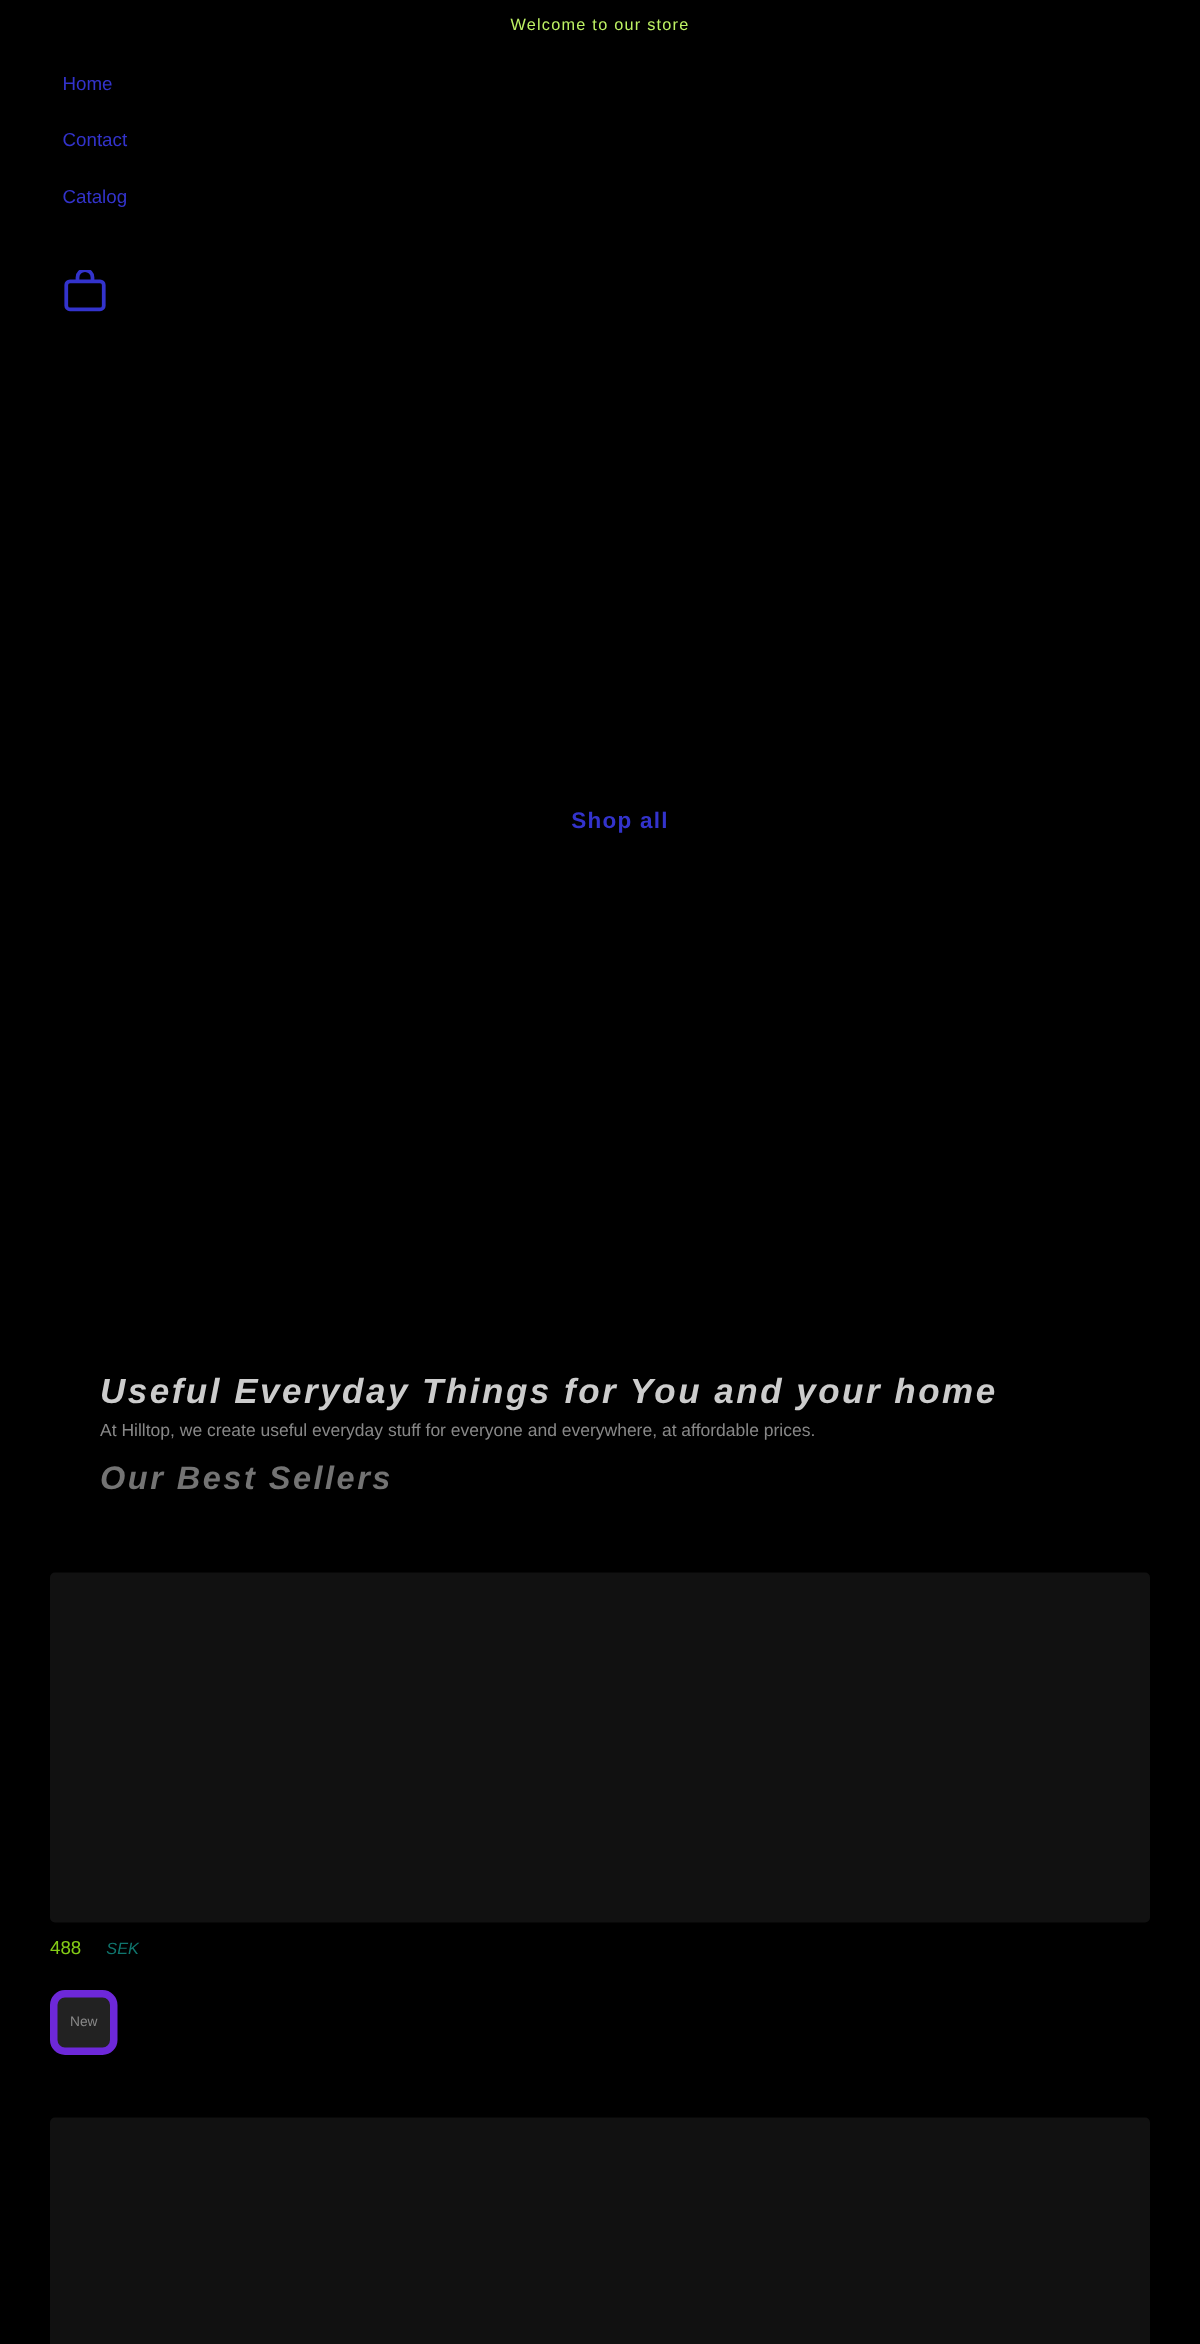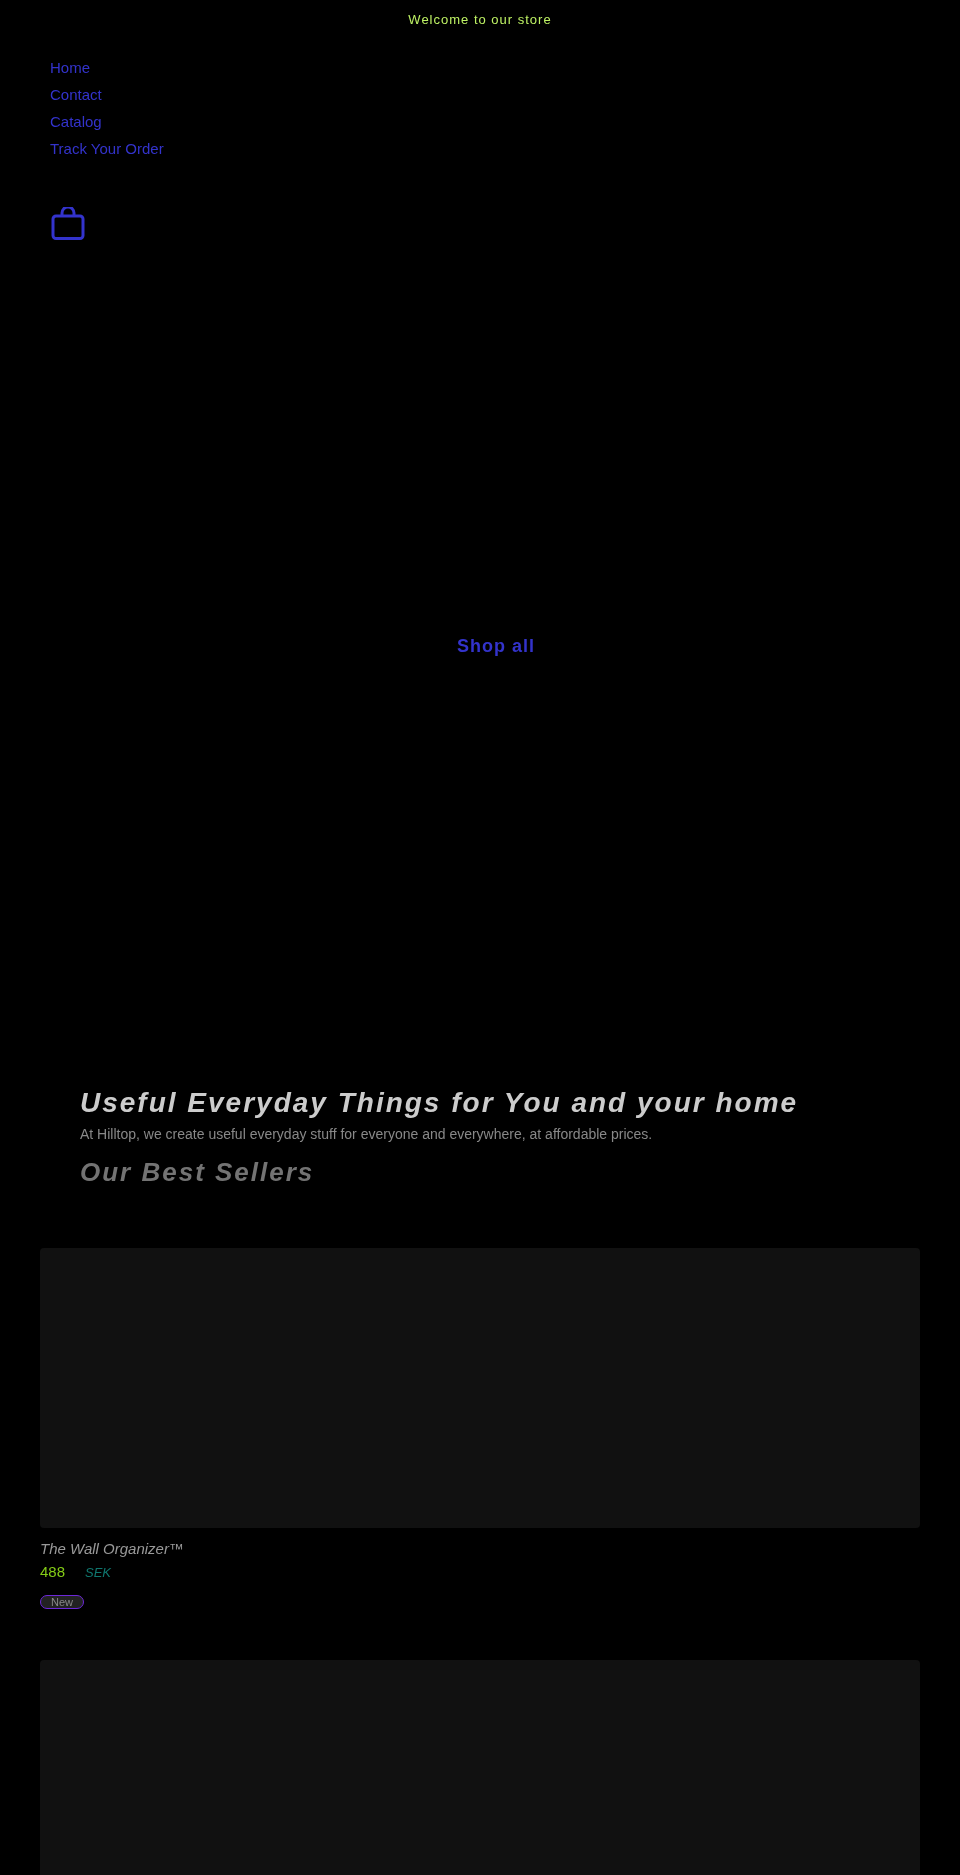--- a/index.html
+++ b/index.html
@@ -22,21 +22,21 @@
       font-size: 13px;
       color: #bef264;
       letter-spacing: 1px;
     }
 
     
     .nav {
       padding: 20px 50px;
       display: flex;
       flex-direction: column;
-      gap: 10px;
+      gap: 28px;
     }
 
     .nav a {
       color: #3333cc;
       text-decoration: none;
       font-size: 15px;
       font-weight: 500;
       cursor: pointer;
     }
 
@@ -158,38 +158,37 @@
       font-size: 13px;
       color: #0f766e;
       font-style: italic;
     }
 
     .product-badge {
       display: inline-block;
       background: #222;
       color: #888;
       font-size: 11px;
-      padding: 0 10px;
+      padding: 14px 10px;
       border-radius: 12px;
-      margin-top: 10px;
-      border: 1px solid #6d28d9;
+      margin-top: 20px;
+      border: 6px solid #6d28d9;
     }
   </style>
 </head>
 <body>
 
 <div class="announcement-bar">
   <span>Welcome to our store</span>
 </div>
 
 <nav class="nav">
   <a>Home</a>
   <a>Contact</a>
   <a>Catalog</a>
-  <a>Track Your Order</a>
 </nav>
 
 <div class="cart-icon-wrapper">
   <svg class="cart-icon-svg" viewBox="0 0 24 24" xmlns="http://www.w3.org/2000/svg">
     <rect x="2" y="6" width="20" height="15" rx="2" ry="2" stroke="#3333cc" stroke-width="2" fill="none"></rect>
     <path d="M8 6V4a4 4 0 0 1 8 0v2" stroke="#3333cc" stroke-width="2" fill="none"></path>
   </svg>
 </div>
 
 <div class="hero-section">
@@ -202,21 +201,20 @@
 <div class="about-section">
   <div class="about-title">Useful Everyday Things for You and your home</div>
   <div class="about-subtitle">At Hilltop, we create useful everyday stuff for everyone and everywhere, at affordable prices.</div>
   <div class="bestsellers-title">Our Best Sellers</div>
 </div>
 
 <div class="products-section">
 
   <div class="product-card">
     <div class="product-image-placeholder"></div>
-    <div class="product-name">The Wall Organizer™</div>
     <div class="product-price-row">
       <span class="product-price">488</span>
       <br>
       <span class="product-currency">SEK</span>
     </div>
     <div class="product-badge">New</div>
   </div>
 
   <div class="product-card">
     <div class="product-image-placeholder"></div>

